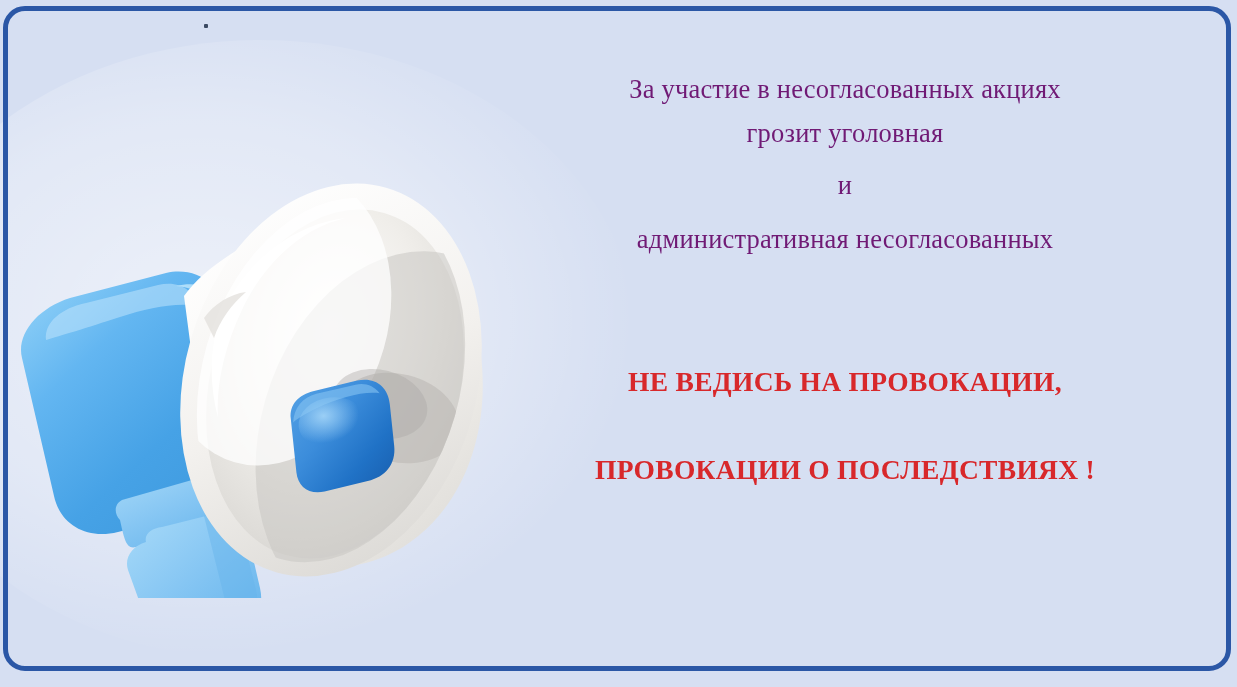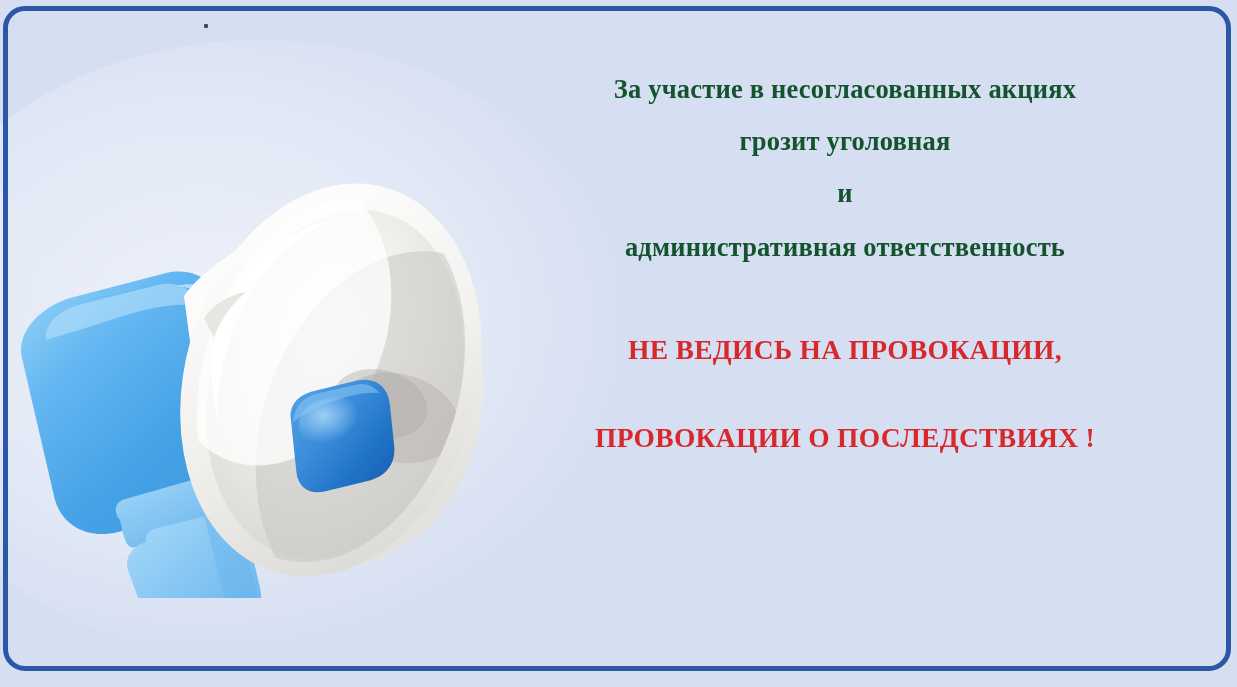--- a/index.html
+++ b/index.html
@@ -73,40 +73,40 @@
   
   .text-block {
     position: absolute;
     left: 520px;
     top: 52px;
     width: 650px;
     text-align: center;
   }
 
   .headline {
-    color: #14532d;
-    font-weight: bold;
+    color: #701a75;
+    font-weight: normal;
     font-size: 26.5px;
     letter-spacing: .2px;
     line-height: 1.0;
   }
   .headline .line { margin: 0; padding: 0; }
   .headline .line-1 { margin-top: 24px; }
-  .headline .line-2 { margin-top: 25px; }
+  .headline .line-2 { margin-top: 17px; }
   .headline .line-3 { margin-top: 26px; }
   .headline .line-4 { margin-top: 27px; }
 
   .warning {
     color: #d8282b;
     font-weight: bold;
     font-size: 27.5px;
     letter-spacing: .3px;
     line-height: 1.0;
   }
-  .warning .line-1 { margin-top: 76px; }
+  .warning .line-1 { margin-top: 116px; }
   .warning .line-2 { margin-top: 60px; }
 </style>
 </head>
 <body>
 
 <div class="poster">
 
   <div class="bg-glow"></div>
 
   <div class="frame"></div>
@@ -286,21 +286,21 @@
                C 224 186, 212 202, 206 220 Z" fill="#e3e1dd" opacity="0.8"></path>
     </svg>
   </div>
 
   <div class="text-block">
 
     <div class="headline">
       <div class="line line-1">За участие в несогласованных акциях</div>
       <div class="line line-2">грозит уголовная</div>
       <div class="line line-3">и</div>
-      <div class="line line-4">административная ответственность</div>
+      <div class="line line-4">административная несогласованных</div>
     </div>
 
     <div class="warning">
       <div class="line line-1">НЕ ВЕДИСЬ НА ПРОВОКАЦИИ,</div>
       <div class="line line-2">ПРОВОКАЦИИ О ПОСЛЕДСТВИЯХ !</div>
     </div>
 
   </div>
 
 </div>

